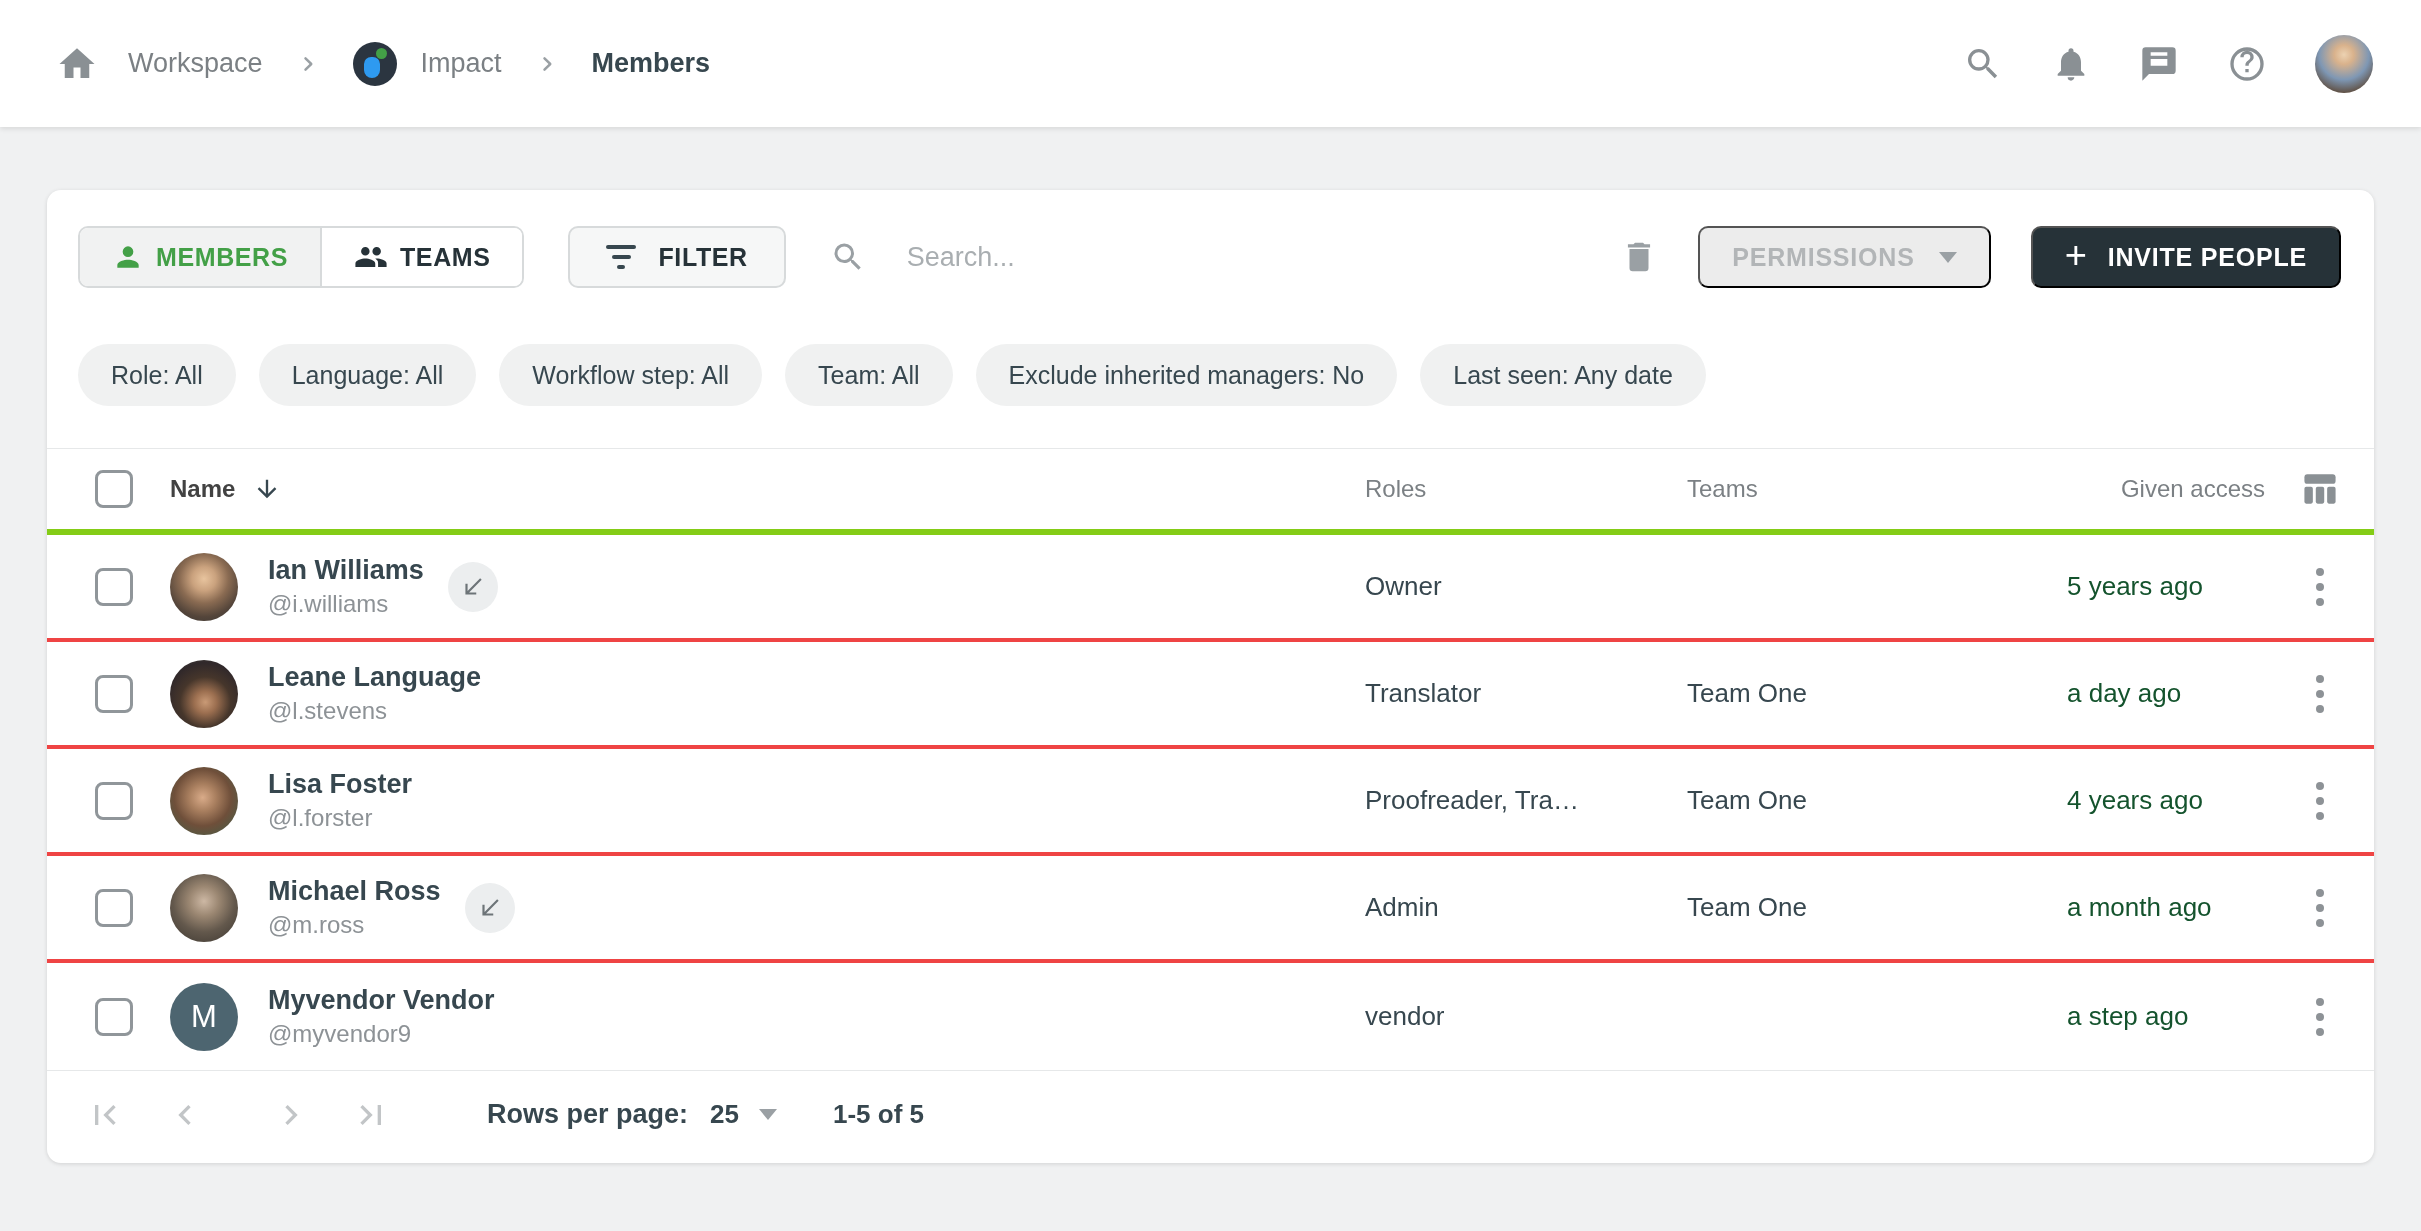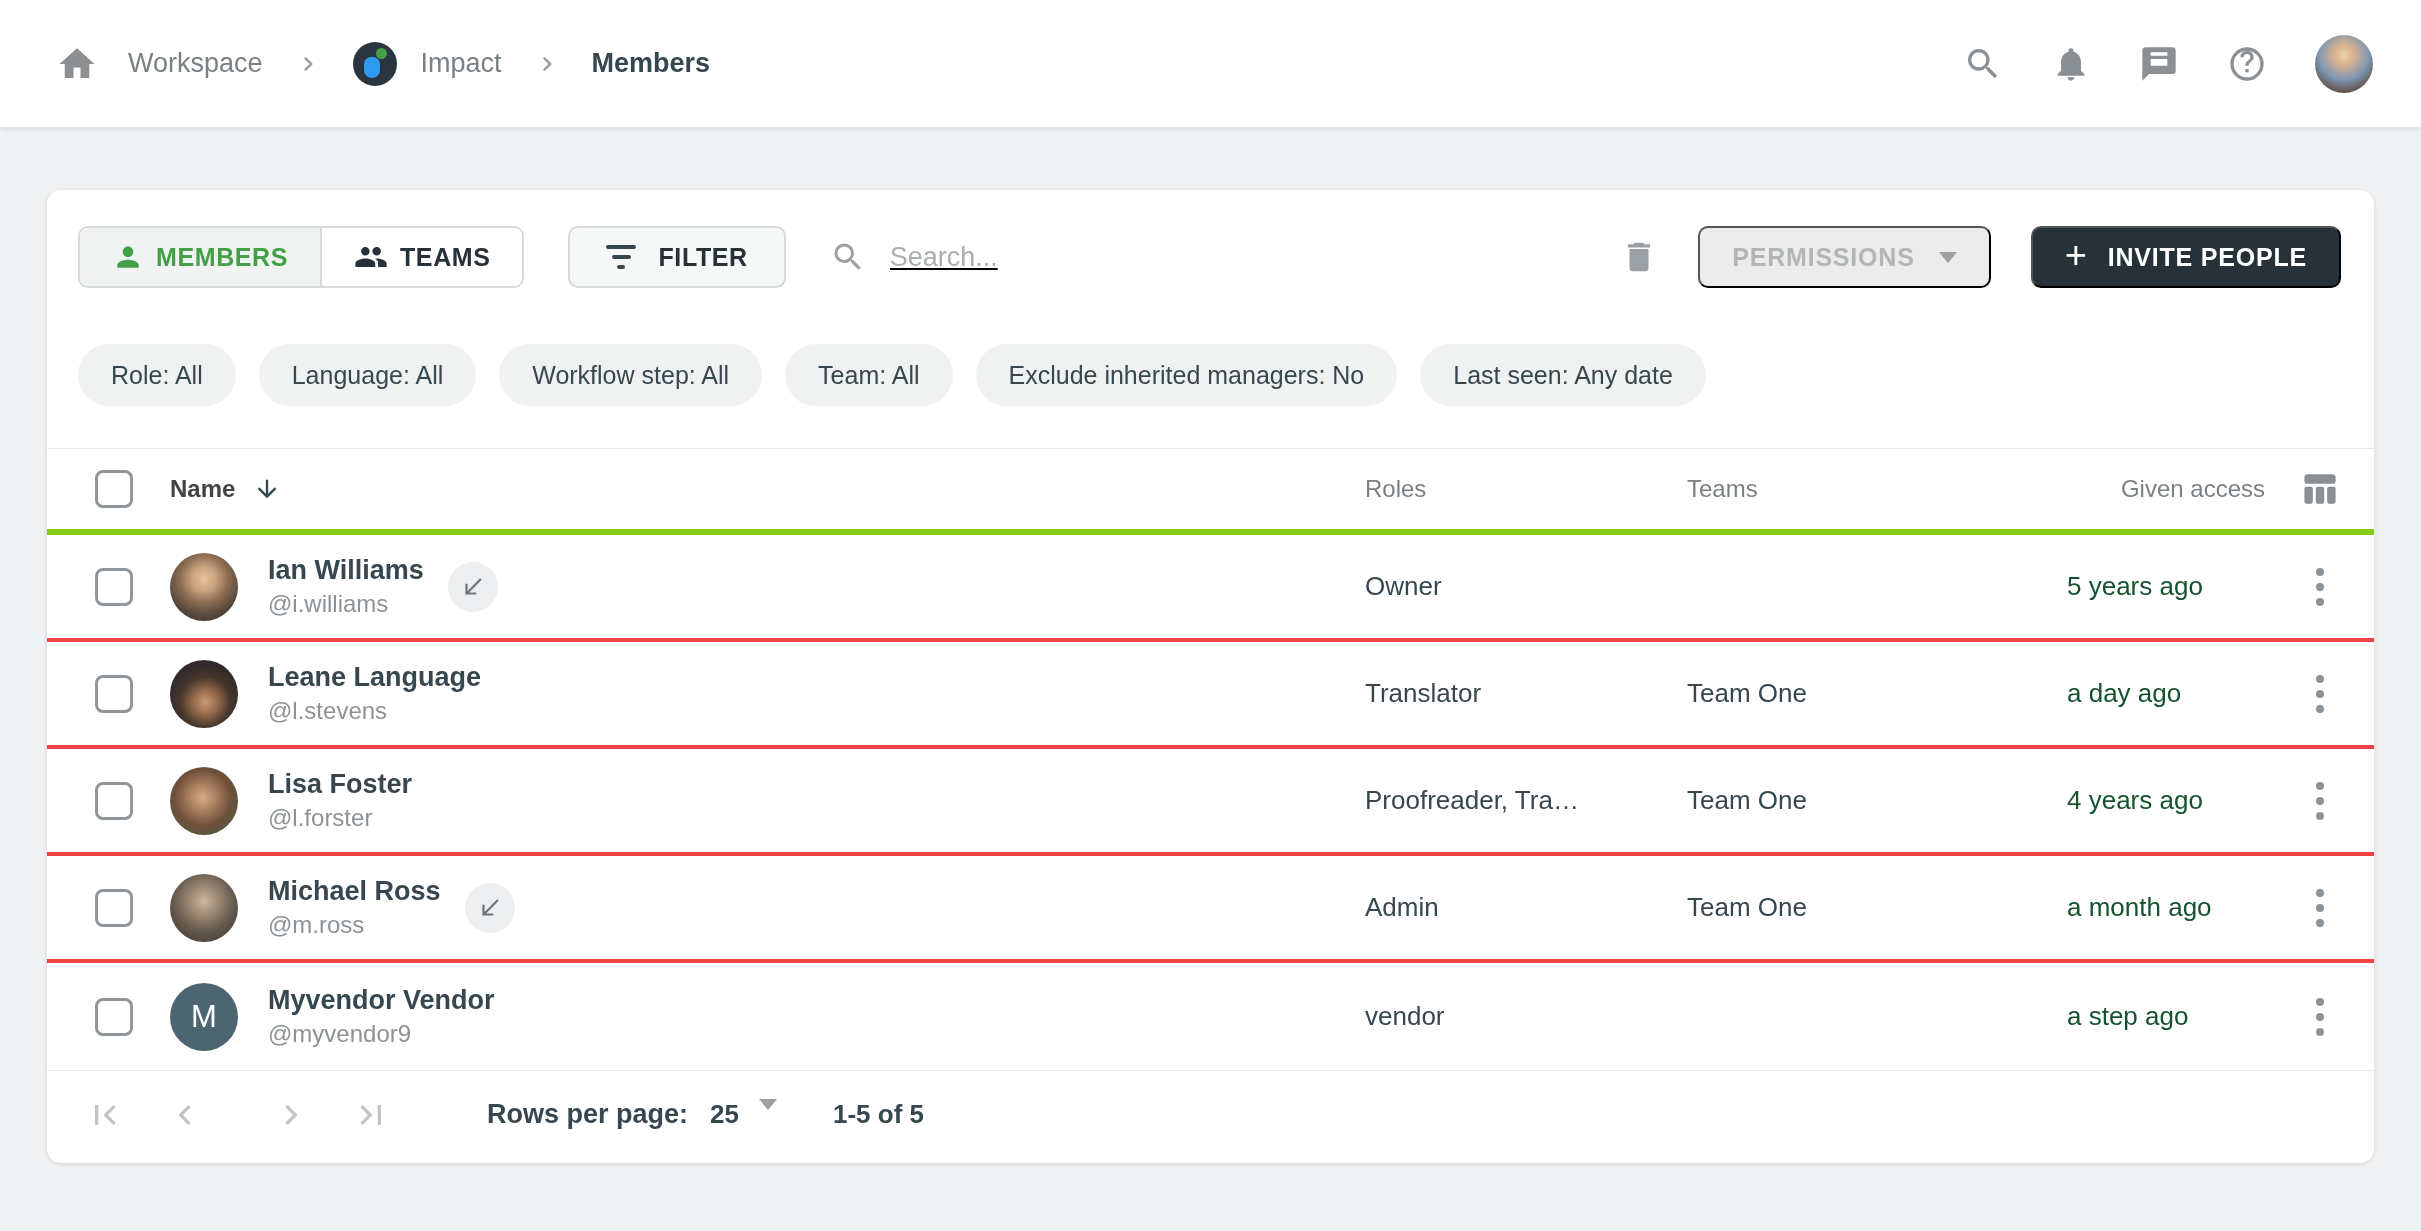--- a/index.html
+++ b/index.html
@@ -37,21 +37,21 @@
   .seg-members { background:#f1f2f2; color:#43a047; border-right:2px solid #d7dadb; }
   .seg-members svg { width:32px; height:32px; fill:#43a047; }
   .seg-teams { background:#fff; color:#263238; }
   .seg-teams svg { width:34px; height:34px; fill:#263238; }
   .btn-filter { margin-left:44px; height:62px; display:flex; align-items:center; gap:22px; padding:0 36px;
                 border:2px solid #d7dadb; border-radius:10px; background:#f6f7f7; color:#263238;
                 font-size:25px; font-weight:700; letter-spacing:.6px; cursor:pointer; flex:none; }
   .filter-glyph { display:flex; flex-direction:column; align-items:center; gap:6px; }
   .filter-glyph i { display:block; height:4px; background:#37474f; border-radius:2px; }
   .filter-glyph i:nth-child(1){ width:30px; } .filter-glyph i:nth-child(2){ width:19px; } .filter-glyph i:nth-child(3){ width:8px; }
-  .searchbox { margin-left:44px; display:flex; align-items:center; gap:24px; flex:1; min-width:0;text-decoration:underline; }
+  .searchbox { margin-left:44px; display:flex; align-items:center; gap:41px; flex:1; min-width:0; }
   .searchbox svg { width:36px; height:36px; fill:#9aa0a4; flex:none; }
   .searchbox input { border:none; outline:none; font-family:inherit; font-size:27px; color:#444; width:100%; background:transparent; }
   .searchbox input::placeholder { color:#a9aeb1; }
   .trash-btn { margin:0 40px 0 10px; cursor:pointer; flex:none; }
   .trash-btn svg { width:38px; height:38px; fill:#9aa0a4; display:block; }
   .btn-permissions { height:62px; display:flex; align-items:center; gap:24px; padding:0 32px; background:#ececec;
                      border-radius:10px; color:#b2b5b7; font-size:25px; font-weight:700; letter-spacing:.8px;
                      cursor:default; flex:none; }
   .caret-down { width:0; height:0; border-left:9px solid transparent; border-right:9px solid transparent;
                 border-top:11px solid #9aa0a4; }
@@ -98,21 +98,21 @@
   .cell-kebab { display:flex; justify-content:center; }
   .kebab { display:flex; flex-direction:column; gap:7px; padding:8px; cursor:pointer; }
   .kebab i { width:8px; height:8px; border-radius:50%; background:#8d9296; display:block; }
 
   
   .pagination { height:88px; border-top:1px solid #e6e8e9; display:flex; align-items:center; padding-left:38px; }
   .pg-btn { cursor:pointer; display:flex; }
   .pg-btn svg { width:40px; height:40px; fill:#c2c5c7; }
   .pg-first { margin-right:40px; } .pg-prev { margin-right:66px; } .pg-next { margin-right:40px; }
   .rpp-label { margin-left:96px; font-size:27px; font-weight:700; color:#37474f; }
-  .rpp-select { display:flex; gap:20px; margin-left:22px; cursor:pointer; }
+  .rpp-select { display:flex; align-items:center; gap:20px; margin-left:22px; cursor:pointer; }
   .rpp-value { font-size:26px; font-weight:700; color:#37474f; }
   .pg-range { margin-left:56px; font-size:26px; font-weight:700; color:#37474f; }
 </style>
 </head>
 <body>
 
 <div class="screen">
 
   <header class="topbar">
     <nav class="crumbs">

